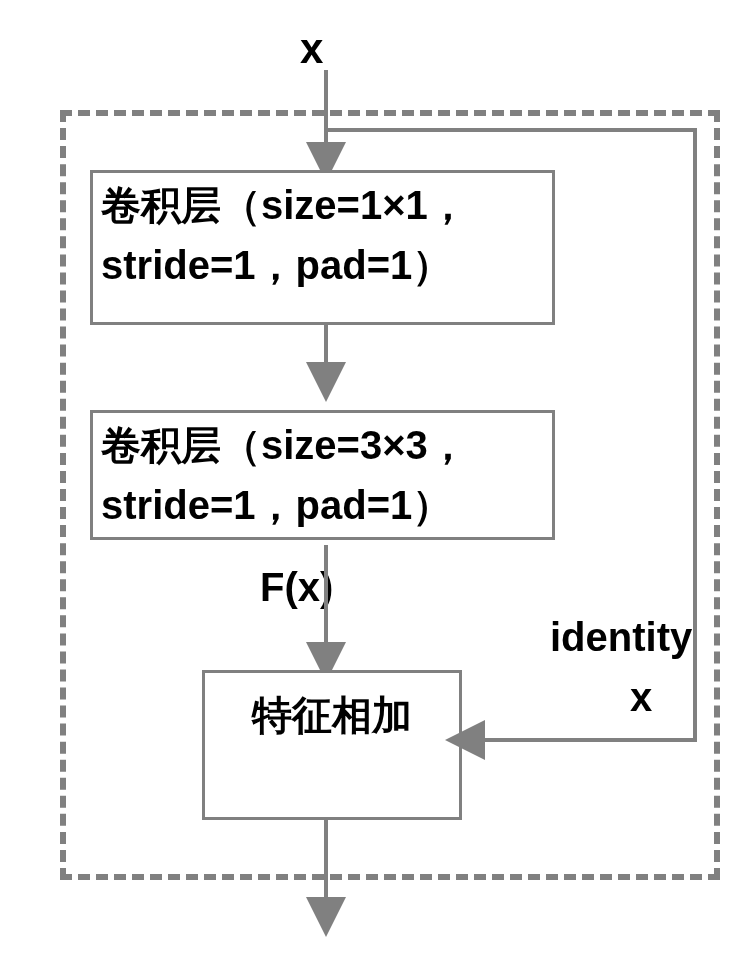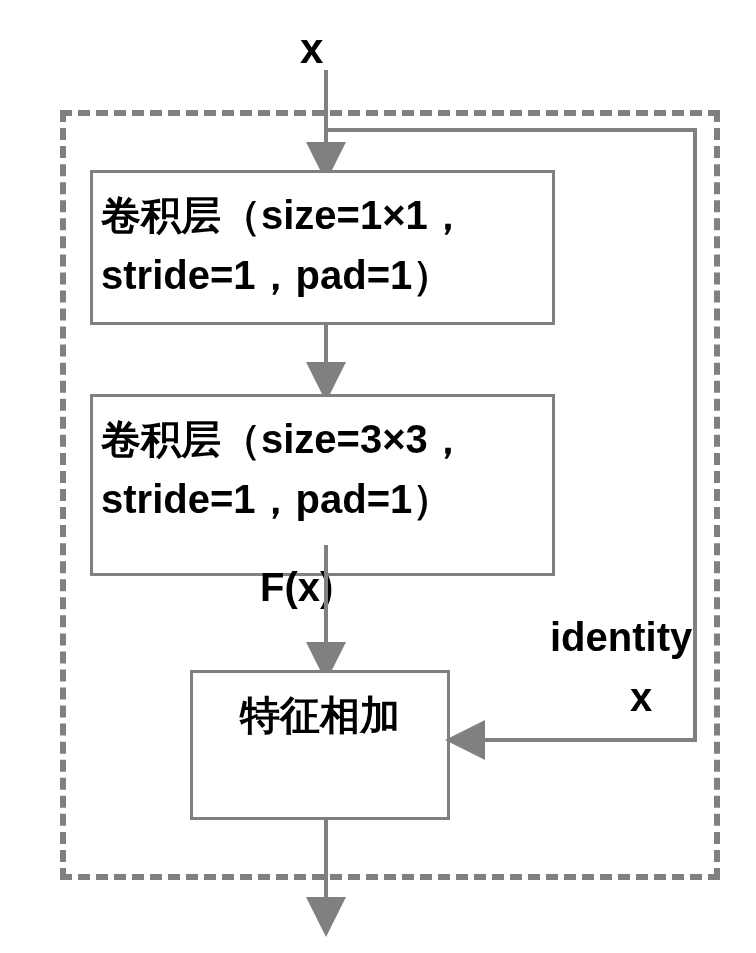--- a/index.html
+++ b/index.html
@@ -29,39 +29,39 @@
     font-size: 42px;
     font-weight: bold;
     color: #000;
   }
   .block {
     position: absolute;
     border: 3px solid #808080;
     background: #fff;
     box-sizing: border-box;
     text-align: left;
-    padding: 12px 8px;
+    padding: 2px 8px;
     font-size: 40px;
     font-weight: bold;
     line-height: 1.5;
   }
   .block1 {
     left: 70px;
     top: 150px;
     width: 465px;
     height: 155px;
   }
   .block2 {
     left: 70px;
-    top: 374px;
+    top: 390px;
     width: 465px;
-    height: 182px;
+    height: 130px;
   }
   .block3 {
-    left: 170px;
+    left: 182px;
     top: 650px;
     width: 260px;
     height: 150px;
     text-align: center;
     padding: 12px 10px;
   }
   .fx-label {
     position: absolute;
     left: 240px;
     top: 545px;

